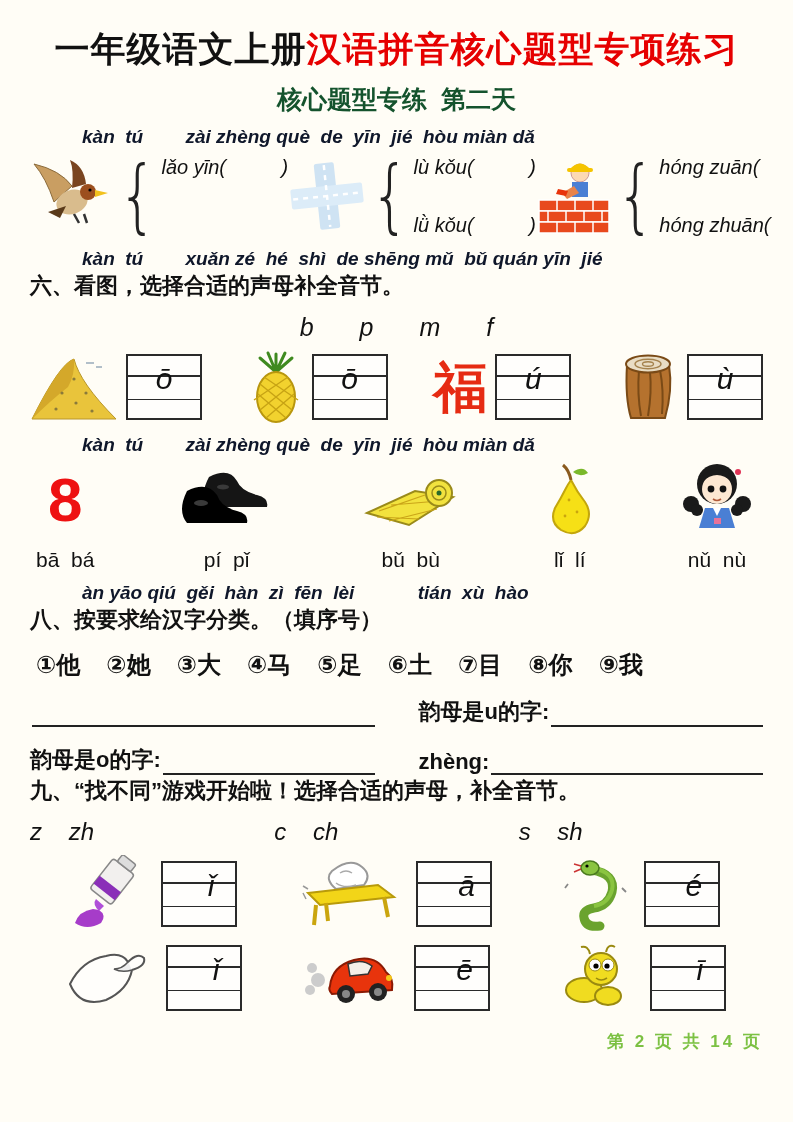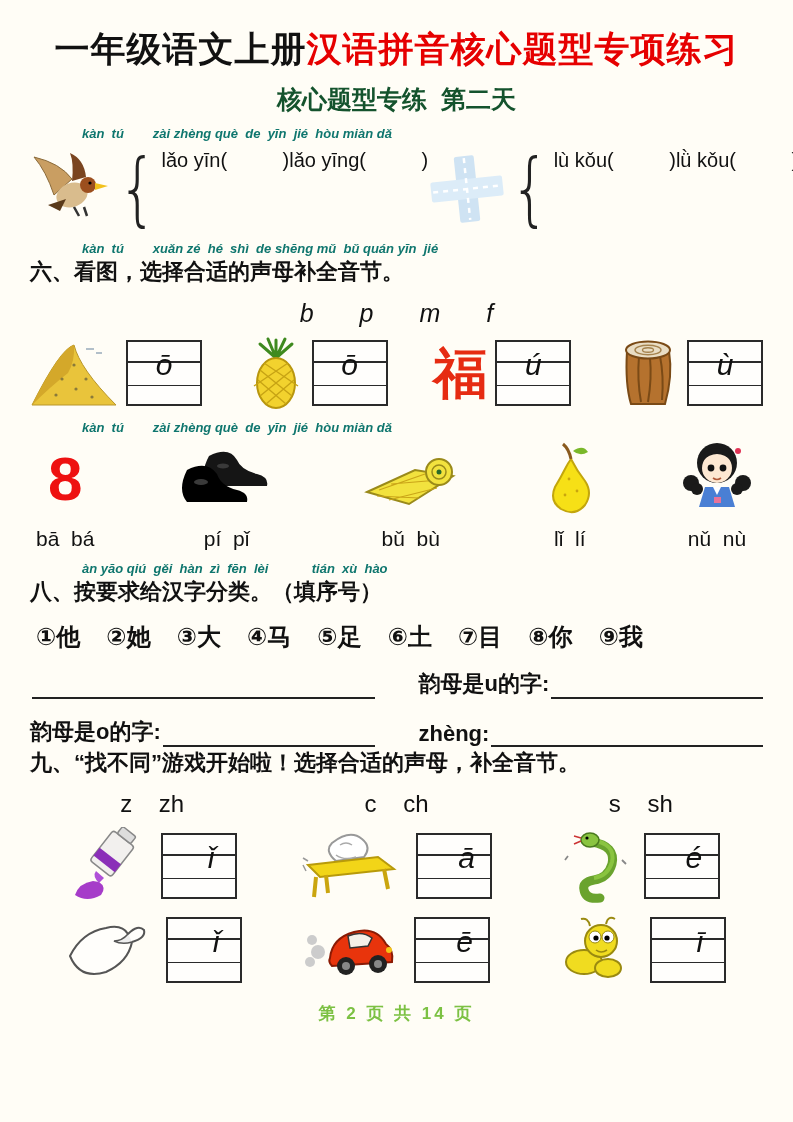--- a/index.html
+++ b/index.html
@@ -13,34 +13,34 @@
   .page-title{
     text-align:center;font-size:35px;font-weight:800;letter-spacing:1px;
     margin:2px 0 0 0;white-space:nowrap;
   }
   .page-title .t-red{color:#e60000;}
   .page-subtitle{
     text-align:center;font-size:25px;font-weight:800;color:#14532d;
     margin:10px 0 6px 0;white-space:pre;
   }
   .pinyin-note{
-    font-size:13px;font-weight:600;font-style:italic;
-    margin:10px 0 0 52px;white-space:pre;color:#0f766e;
+    font-size:19px;font-weight:600;font-style:italic;
+    margin:10px 0 0 52px;white-space:pre;color:#0f172a;
   }
   .sec-heading{
     font-size:22px;font-weight:800;margin:1px 0 0 0;white-space:pre;
   }
   
   .s5-row{display:flex;justify-content:space-between;align-items:center;margin:6px 0 2px 0;}
   .s5-group{display:flex;align-items:center;gap:4px;}
   .brace{
     font-family:"DejaVu Sans",sans-serif;font-weight:200;font-size:62px;
     transform:scaleY(1.3);line-height:80px;color:#222;
   }
-  .s5-opts{display:flex;flex-direction:row;justify-content:space-between;height:84px;}
+  .s5-opts{display:flex;flex-direction:column;justify-content:space-between;height:84px;font-style:italic;}
   .syll-opt{font-size:20px;white-space:pre;line-height:26px;}
   
   .pybox{
     width:72px;height:62px;border:2.5px solid #2a2a2a;background:#fffefc;
     position:relative;flex:none;
   }
   .pybox::before,.pybox::after{
     content:"";position:absolute;left:0;right:0;height:1.5px;background:#2a2a2a;
   }
   .pybox::before{top:19px;}
@@ -62,26 +62,26 @@
   .s7-img{height:80px;display:flex;align-items:center;justify-content:center;}
   .num-eight{font-size:62px;font-weight:800;color:#ee1111;line-height:72px;}
   .s7-opt{font-size:21px;white-space:pre;}
   
   .s8-chars{display:flex;gap:26px;font-size:24px;font-weight:600;margin:14px 0 2px 6px;}
   .s8-grid{display:grid;grid-template-columns:1fr 1fr;column-gap:44px;row-gap:18px;margin-top:16px;}
   .s8-blank{display:flex;align-items:flex-end;font-size:22px;font-weight:700;white-space:nowrap;}
   .s8-line{flex:1;border-bottom:2px solid #222;height:26px;margin-left:2px;}
   
   .s9-pairs{display:flex;margin:12px 0 6px 0;}
-  .s9-pair{flex:1;text-align:center;font-size:24px;white-space:pre;}
+  .s9-pair{flex:1;font-size:24px;font-style:italic;white-space:pre;}
   .s9-row{display:flex;margin:8px 0 2px 0;}
   .s9-col{flex:1;display:flex;align-items:center;justify-content:center;gap:16px;}
   
   .footer{
-    text-align:center;color:#7cc143;font-size:17px;font-weight:700;
+    text-align:right;color:#7cc143;font-size:17px;font-weight:700;
     letter-spacing:3px;margin-top:16px;white-space:pre;
   }
   svg{display:block;}
 </style>
 </head>
 <body>
 
 <div class="page-title"><span>一年级语文上册</span><span class="t-red">汉语拼音核心题型专项练习</span></div>
 <div class="page-subtitle">核心题型专练  第二天</div>
 
@@ -98,21 +98,20 @@
           <path d="M18 56 L36 50 L30 62 Z" fill="#5a3a1a"></path>
           <circle cx="58" cy="36" r="8" fill="#9c4f1e"></circle>
           <path d="M65 34 L78 37 L65 41Z" fill="#f2c11d"></path>
           <circle cx="60" cy="34" r="1.6" fill="#000"></circle>
           <path d="M44 58 l5 9 m5 -9 l3 9" stroke="#333" stroke-width="2.5" fill="none"></path>
         </svg>
       </span>
       <span class="brace">{</span>
       <div class="s5-opts">
         <div class="syll-opt">lǎo yīn(          )</div>
-        <div class="syll-opt">lǎo yīng(          )</div>
       </div>
     </div>
 
     <div class="s5-group">
       <span>
         <svg width="78" height="74" viewBox="0 0 78 74">
           <g transform="rotate(-6 39 37)">
             <rect x="29" y="4" width="20" height="66" rx="2" fill="#cfe3f3"></rect>
             <rect x="3" y="27" width="72" height="20" rx="2" fill="#dcecf8"></rect>
             <line x1="39" y1="6" x2="39" y2="68" stroke="#fff" stroke-width="2.5" stroke-dasharray="5 5"></line>

